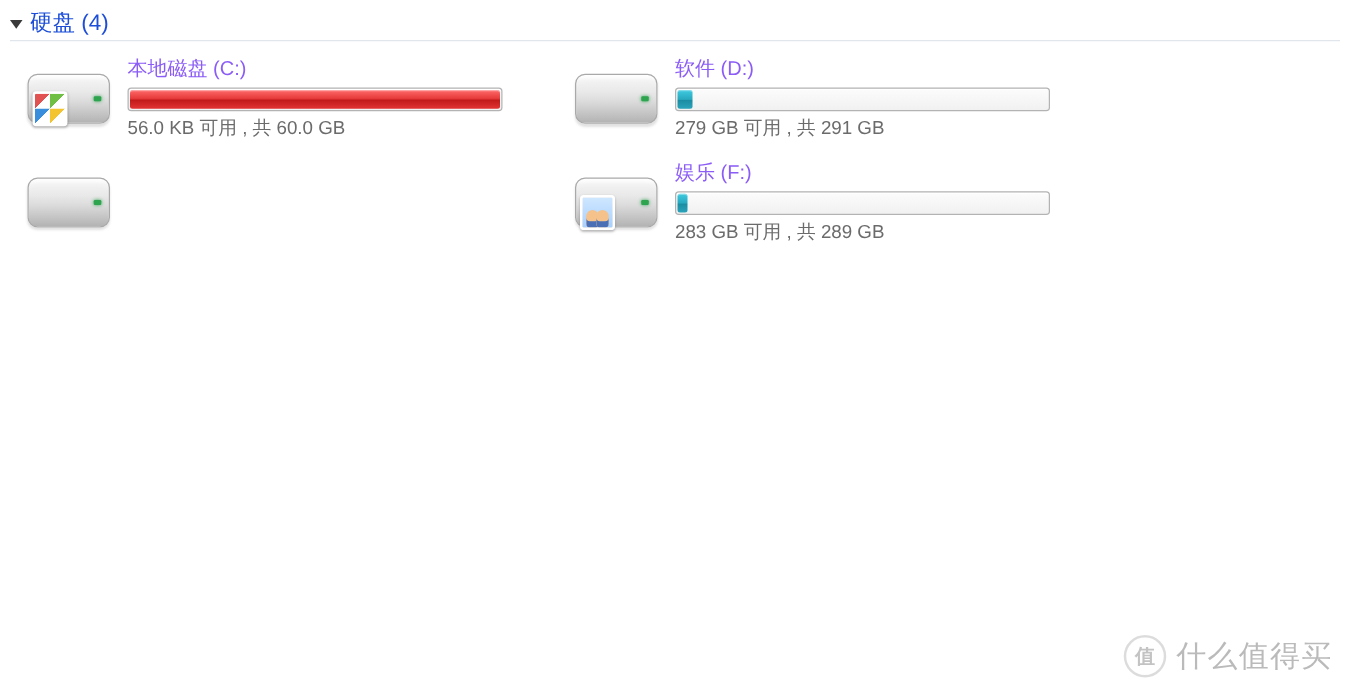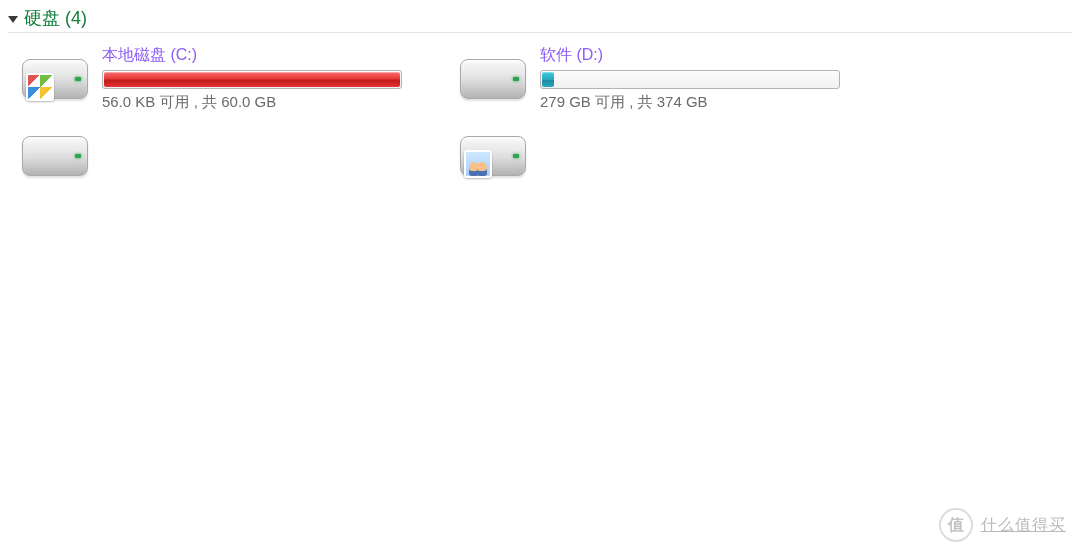--- a/index.html
+++ b/index.html
@@ -29,21 +29,21 @@
     }
     .triangle {
       width: 0;
       height: 0;
       border-left: 5px solid transparent;
       border-right: 5px solid transparent;
       border-top: 7px solid #3a3a3a;
       transform: translateY(1px);
     }
     .section-title {
-      color: #15803d;
+      color: #1d4ed8;
       font-size: 18px;
       font-weight: 400;
     }
     .drives {
       display: flex;
       flex-wrap: wrap;
       gap: 8px 20px;
       padding-left: 8px;
     }
     .drive {
@@ -174,23 +174,22 @@
       border-radius: 50%;
       border: 2px solid #bbb;
       display: flex;
       align-items: center;
       justify-content: center;
       font-size: 16px;
       font-weight: 700;
       color: #888;
     }
     .wm-text {
-      font-size: 16px;
+      font-size: 24px;
       letter-spacing: 1px;
-      text-decoration: underline;
     }
   </style>
 </head>
 <body>
 
 <div class="section">
   <div class="section-header">
     <span class="triangle"></span>
     <span class="section-title">硬盘 (4)</span>
   </div>
@@ -213,34 +212,41 @@
 
     <div class="drive">
       <div class="drive-icon">
         <div class="hdd"></div>
       </div>
       <div class="drive-info">
         <div class="drive-name">软件 (D:)</div>
         <div class="bar">
           <div class="bar-fill fill-teal" style="width:12px"></div>
         </div>
-        <div class="drive-status">279 GB 可用 , 共 374 GB</div>
+        <div class="drive-status">279 GB 可用 , 共 291 GB</div>
       </div>
     </div>
 
     <div class="drive">
       <div class="drive-icon">
         <div class="hdd"></div>
       </div>
     </div>
 
     <div class="drive">
       <div class="drive-icon">
         <div class="hdd"></div>
         <div class="overlay people"></div>
+      </div>
+      <div class="drive-info">
+        <div class="drive-name">娱乐 (F:)</div>
+        <div class="bar">
+          <div class="bar-fill fill-teal" style="width:8px"></div>
+        </div>
+        <div class="drive-status">283 GB 可用 , 共 289 GB</div>
       </div>
     </div>
 
   </div>
 </div>
 
 <div class="watermark">
   <div class="wm-badge">值</div>
   <div class="wm-text">什么值得买</div>
 </div>

